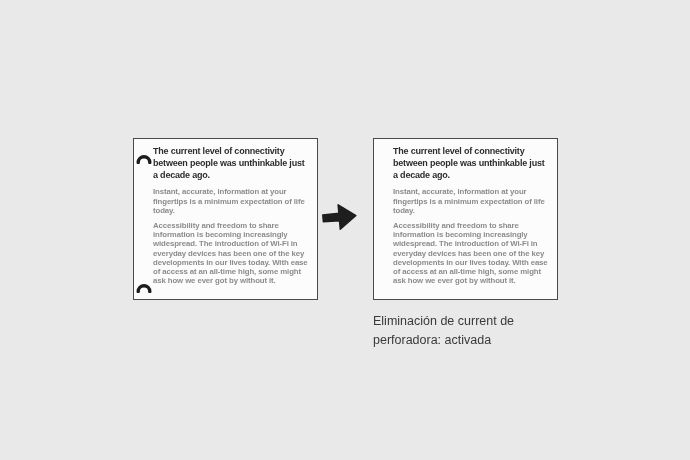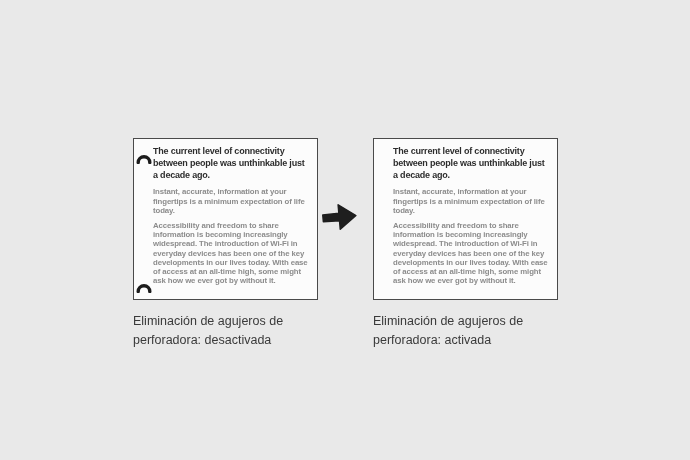--- a/index.html
+++ b/index.html
@@ -78,31 +78,30 @@
       </span>
       <span class="hole hole-bottom">
         <svg width="16" height="11" viewBox="0 0 16 11" xmlns="http://www.w3.org/2000/svg">
           <path d="M2.2 9.5 A 5.8 5.8 0 0 1 13.8 9.5" fill="none" stroke="#1c1c1c" stroke-width="3.4" stroke-linecap="round"></path>
         </svg>
       </span>
       <h3 class="doc-heading">The current level of connectivity between people was unthinkable just a decade ago.</h3>
       <p class="doc-para">Instant, accurate, information at your fingertips is a minimum expectation of life today.</p>
       <p class="doc-para">Accessibility and freedom to share information is becoming increasingly widespread. The introduction of Wi-Fi in everyday devices has been one of the key developments in our lives today. With ease of access at an all-time high, some might ask how we ever got by without it.</p>
     </div>
-    <figcaption class="fig-caption">Eliminación de agujeros de perforadora: desactivada</figcaption>
   </figure>
 
   <div class="arrow">
     <svg width="36" height="28" viewBox="0 0 36 28" xmlns="http://www.w3.org/2000/svg">
       <path d="M2 10.6 L18.2 10.2 L18.2 1.8 L35 14 L18.2 26.2 L18.2 17.8 L2 17.4 Z" fill="#1e1e1e" stroke="#1e1e1e" stroke-width="1.5" stroke-linejoin="round"></path>
     </svg>
   </div>
 
   <figure class="fig fig-after">
     <div class="doc-card">
       <h3 class="doc-heading">The current level of connectivity between people was unthinkable just a decade ago.</h3>
       <p class="doc-para">Instant, accurate, information at your fingertips is a minimum expectation of life today.</p>
       <p class="doc-para">Accessibility and freedom to share information is becoming increasingly widespread. The introduction of Wi-Fi in everyday devices has been one of the key developments in our lives today. With ease of access at an all-time high, some might ask how we ever got by without it.</p>
     </div>
-    <figcaption class="fig-caption">Eliminación de agujeros de perforadora: activada</figcaption>
+    <figcaption class="fig-caption">Eliminación de current de perforadora: activada</figcaption>
   </figure>
 
 </div>
 
 </body></html>

